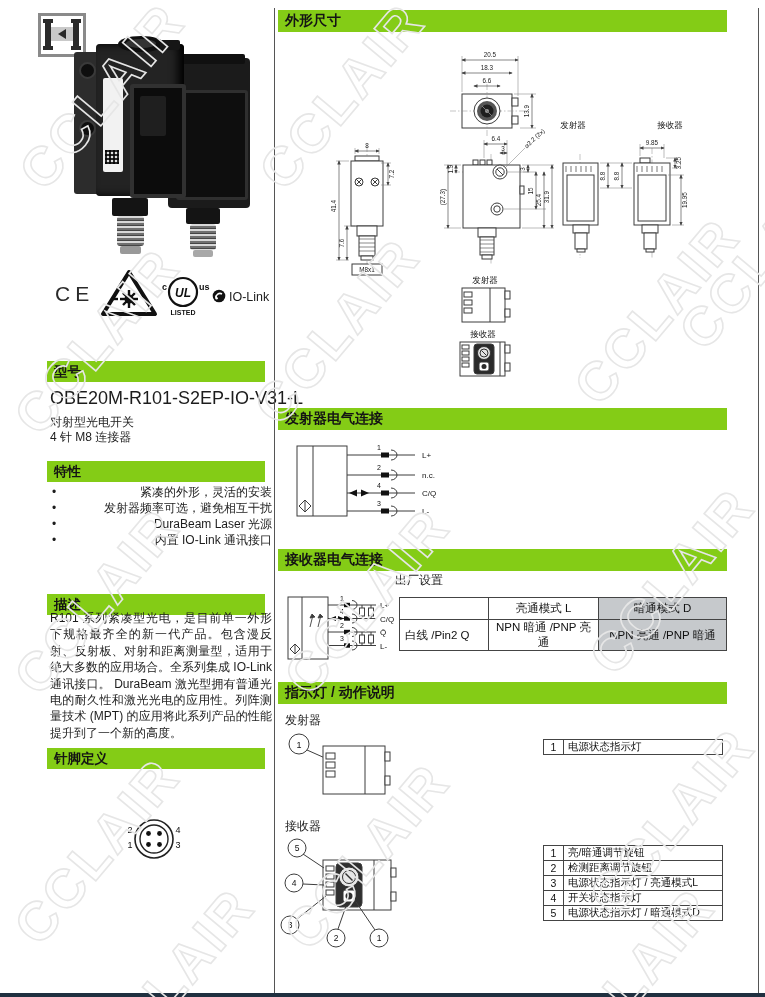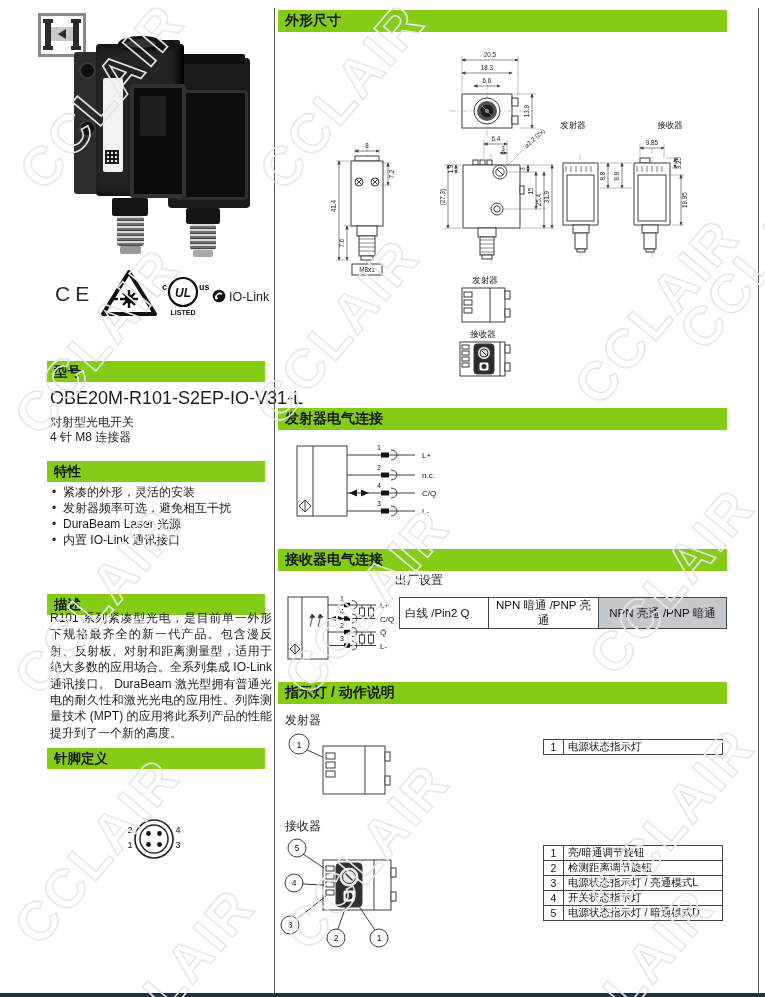--- a/index.html
+++ b/index.html
@@ -11,21 +11,21 @@
       -webkit-text-stroke:1.6px #e6e6e6;transform:rotate(-50deg);transform-origin:0 50%;
       white-space:nowrap;pointer-events:none;z-index:9;}
   
   .secbar{position:absolute;background:#84cc16;color:#141414;font-weight:bold;
           box-sizing:border-box;padding-left:7px;display:flex;align-items:center;}
   .secbar.left{left:47px;width:218px;height:21px;font-size:13.5px;}
   .secbar.right{left:278px;width:449px;height:22px;font-size:14px;}
   .txt{position:absolute;font-size:12px;line-height:16px;}
   .b{font-weight:normal;}
   ul.feat{position:absolute;left:50px;top:484px;width:222px;margin:0;padding:0;list-style:none;}
-  ul.feat li{font-size:12px;line-height:16px;padding-left:13px;position:relative;}
+  ul.feat li{font-size:12px;line-height:16px;padding-left:13px;position:relative;text-align:right;}
   ul.feat li:before{content:"•";position:absolute;left:2px;top:0;}
   
   .vline{position:absolute;width:1px;background:#555;}
   .botbar{position:absolute;left:0;top:993px;width:765px;height:4px;background:#203040;}
   
   table{border-collapse:collapse;color:#111;}
   .rc-table{position:absolute;left:399px;top:597px;font-size:11.5px;}
   .rc-table td{border:1px solid #444;height:21px;padding:0 5px;vertical-align:middle;}
   .rc-table td.c1{width:78px;}
   .rc-table td.c2{width:99px;text-align:center;}
@@ -456,20 +456,25 @@
       <rect class="lnf" x="88.5" y="52" width="5" height="8"></rect>
   </g>
   <text class="wl" x="100" y="25">L+</text>
   <text class="wl" x="100" y="38.5">C/Q</text>
   <text class="wl" x="100" y="52">Q̄</text>
   <text class="wl" x="100" y="65.5">L-</text>
 </svg>
 
 <table class="rc-table">
   <tbody>
+      <tr>
+    <td class="c1"></td>
+    <td class="c2 b">亮通模式 L</td>
+    <td class="c3 b shade">暗通模式 D</td>
+  </tr>
   <tr>
     <td class="c1">白线 /Pin2 Q</td>
     <td class="c2">NPN 暗通 /PNP 亮通</td>
     <td class="c3 shade">NPN 亮通 /PNP 暗通</td>
   </tr>
 </tbody>
   </table>
 
 <div class="secbar right" style="top:682px">指示灯 / 动作说明</div>
 <div class="txt" style="left:285px;top:712px">发射器</div>

